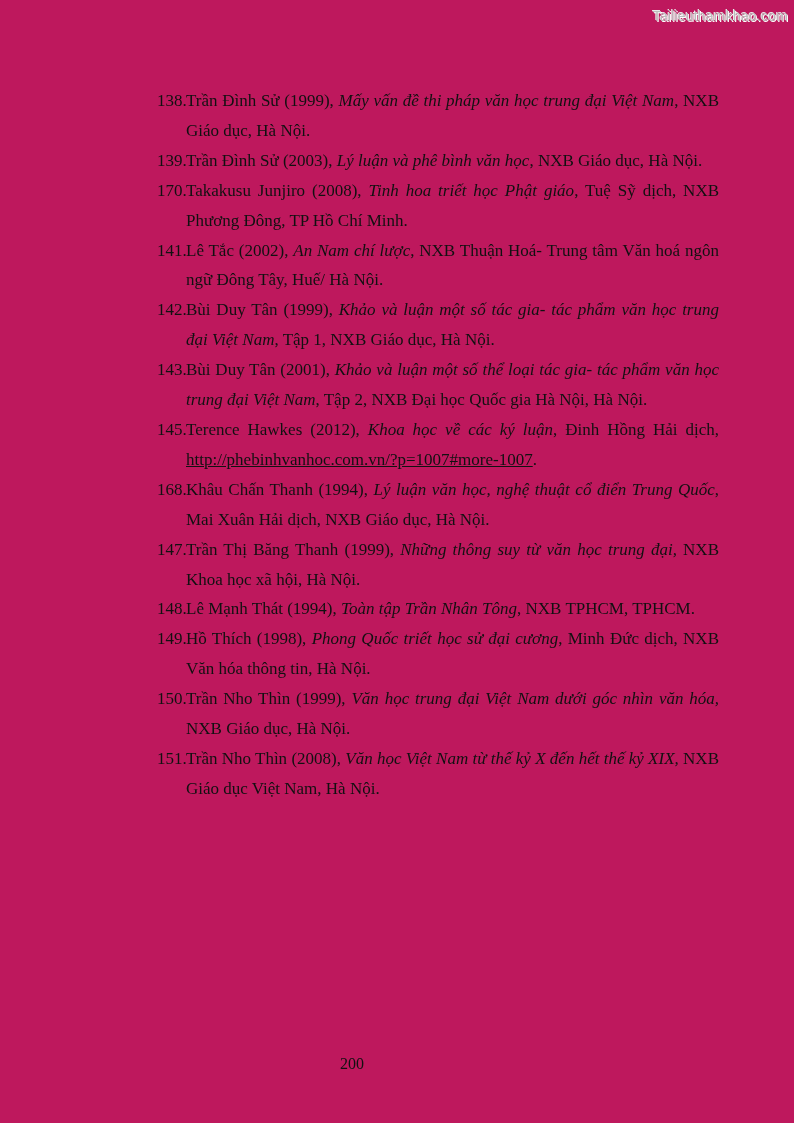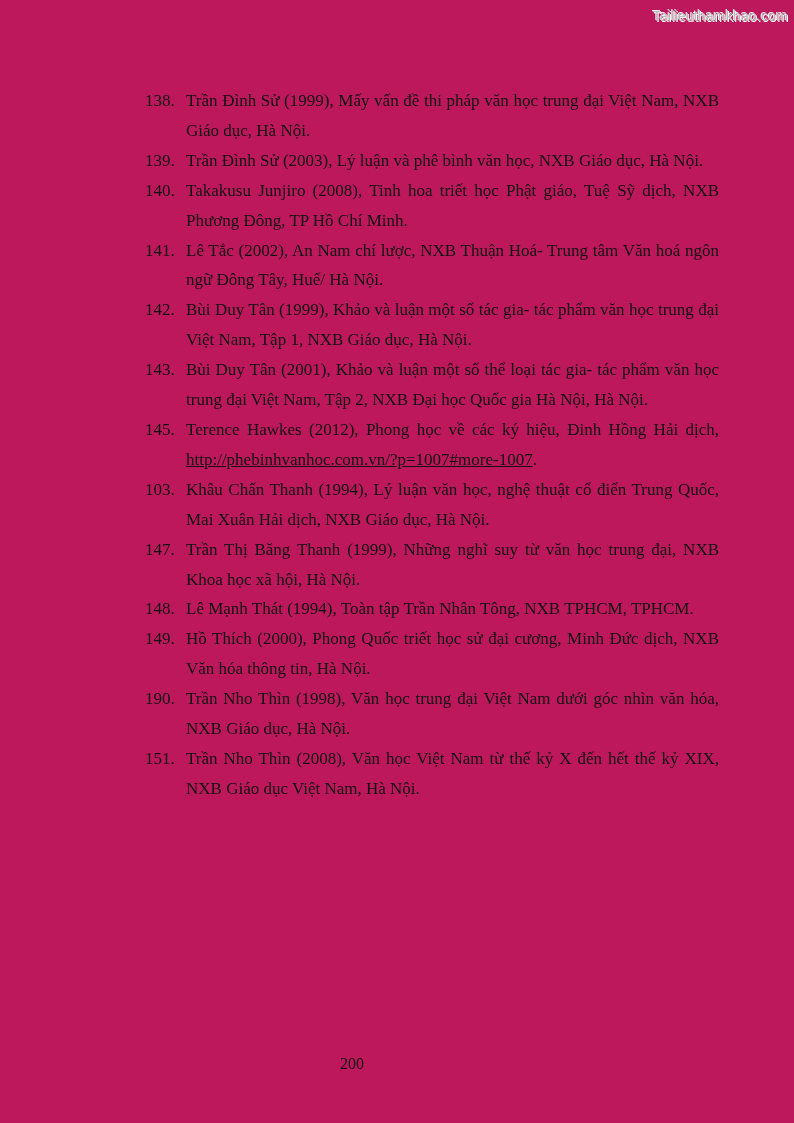--- a/index.html
+++ b/index.html
@@ -34,25 +34,25 @@
     font-size: 17px;
     line-height: 29.9px;
   }
   .ref {
     position: relative;
     padding-left: 41px;
     text-align: justify;
   }
   .ref .num {
     position: absolute;
-    left: 0;
+    left: 12px;
     top: 0;
   }
   .seg-normal { font-style: normal; }
-  .seg-italic { }
+  .seg-italic { font-style: italic; }
   .seg-link {
     font-style: normal;
     text-decoration: underline;
     color: #111111;
   }
   .page-number {
     position: absolute;
     top: 1053px;
     left: 0;
     width: 704px;
@@ -63,27 +63,27 @@
 </style>
 </head>
 <body>
 
 <div class="page">
   <div class="watermark">Tailieuthamkhao.com</div>
 
   <div class="references">
       <div class="ref"><span class="num">138.</span><span class="seg-normal">Trần Đình Sử (1999), </span><span class="seg-italic">Mấy vấn đề thi pháp văn học trung đại Việt Nam</span><span class="seg-normal">, NXB Giáo dục, Hà Nội.</span></div>
       <div class="ref"><span class="num">139.</span><span class="seg-normal">Trần Đình Sử (2003), </span><span class="seg-italic">Lý luận và phê bình văn học</span><span class="seg-normal">, NXB Giáo dục, Hà Nội.</span></div>
-      <div class="ref"><span class="num">140.</span><span class="seg-normal">Takakusu Junjiro (2008), </span><span class="seg-italic">Tinh hoa triết học Phật giáo</span><span class="seg-normal">, Tuệ Sỹ dịch, NXB Phương Đông, TP Hồ Chí Minh.</span></div>
+      <div class="ref"><span class="num">170.</span><span class="seg-normal">Takakusu Junjiro (2008), </span><span class="seg-italic">Tinh hoa triết học Phật giáo</span><span class="seg-normal">, Tuệ Sỹ dịch, NXB Phương Đông, TP Hồ Chí Minh.</span></div>
       <div class="ref"><span class="num">141.</span><span class="seg-normal">Lê Tắc (2002), </span><span class="seg-italic">An Nam chí lược</span><span class="seg-normal">, NXB Thuận Hoá- Trung tâm Văn hoá ngôn ngữ Đông Tây, Huế/ Hà Nội.</span></div>
       <div class="ref"><span class="num">142.</span><span class="seg-normal">Bùi Duy Tân (1999), </span><span class="seg-italic">Khảo và luận một số tác gia- tác phẩm văn học trung đại Việt Nam</span><span class="seg-normal">, Tập 1, NXB Giáo dục, Hà Nội.</span></div>
       <div class="ref"><span class="num">143.</span><span class="seg-normal">Bùi Duy Tân (2001), </span><span class="seg-italic">Khảo và luận một số thể loại tác gia- tác phẩm văn học trung đại Việt Nam</span><span class="seg-normal">, Tập 2, NXB Đại học Quốc gia Hà Nội, Hà Nội.</span></div>
-      <div class="ref"><span class="num">145.</span><span class="seg-normal">Terence Hawkes (2012), </span><span class="seg-italic">Phong học về các ký hiệu</span><span class="seg-normal">, Đinh Hồng Hải dịch, </span><span class="seg-link">http://phebinhvanhoc.com.vn/?p=1007#more-1007</span><span class="seg-normal">.</span></div>
-      <div class="ref"><span class="num">103.</span><span class="seg-normal">Khâu Chấn Thanh (1994), </span><span class="seg-italic">Lý luận văn học, nghệ thuật cổ điển Trung Quốc</span><span class="seg-normal">, Mai Xuân Hải dịch, NXB Giáo dục, Hà Nội.</span></div>
-      <div class="ref"><span class="num">147.</span><span class="seg-normal">Trần Thị Băng Thanh (1999), </span><span class="seg-italic">Những nghĩ suy từ văn học trung đại,</span><span class="seg-normal"> NXB Khoa học xã hội, Hà Nội.</span></div>
+      <div class="ref"><span class="num">145.</span><span class="seg-normal">Terence Hawkes (2012), </span><span class="seg-italic">Khoa học về các ký luận</span><span class="seg-normal">, Đinh Hồng Hải dịch, </span><span class="seg-link">http://phebinhvanhoc.com.vn/?p=1007#more-1007</span><span class="seg-normal">.</span></div>
+      <div class="ref"><span class="num">168.</span><span class="seg-normal">Khâu Chấn Thanh (1994), </span><span class="seg-italic">Lý luận văn học, nghệ thuật cổ điển Trung Quốc</span><span class="seg-normal">, Mai Xuân Hải dịch, NXB Giáo dục, Hà Nội.</span></div>
+      <div class="ref"><span class="num">147.</span><span class="seg-normal">Trần Thị Băng Thanh (1999), </span><span class="seg-italic">Những thông suy từ văn học trung đại,</span><span class="seg-normal"> NXB Khoa học xã hội, Hà Nội.</span></div>
       <div class="ref"><span class="num">148.</span><span class="seg-normal">Lê Mạnh Thát (1994), </span><span class="seg-italic">Toàn tập Trần Nhân Tông</span><span class="seg-normal">, NXB TPHCM, TPHCM.</span></div>
-      <div class="ref"><span class="num">149.</span><span class="seg-normal">Hồ Thích (2000), </span><span class="seg-italic">Phong Quốc triết học sử đại cương</span><span class="seg-normal">, Minh Đức dịch, NXB Văn hóa thông tin, Hà Nội.</span></div>
-      <div class="ref"><span class="num">190.</span><span class="seg-normal">Trần Nho Thìn (1998), </span><span class="seg-italic">Văn học trung đại Việt Nam dưới góc nhìn văn hóa,</span><span class="seg-normal"> NXB Giáo dục, Hà Nội.</span></div>
+      <div class="ref"><span class="num">149.</span><span class="seg-normal">Hồ Thích (1998), </span><span class="seg-italic">Phong Quốc triết học sử đại cương</span><span class="seg-normal">, Minh Đức dịch, NXB Văn hóa thông tin, Hà Nội.</span></div>
+      <div class="ref"><span class="num">150.</span><span class="seg-normal">Trần Nho Thìn (1999), </span><span class="seg-italic">Văn học trung đại Việt Nam dưới góc nhìn văn hóa,</span><span class="seg-normal"> NXB Giáo dục, Hà Nội.</span></div>
       <div class="ref"><span class="num">151.</span><span class="seg-normal">Trần Nho Thìn (2008), </span><span class="seg-italic">Văn học Việt Nam từ thế kỷ X đến hết thế kỷ XIX,</span><span class="seg-normal"> NXB Giáo dục Việt Nam, Hà Nội.</span></div>
     </div>
 
   <div class="page-number">200</div>
 </div>
 
 </body></html>

